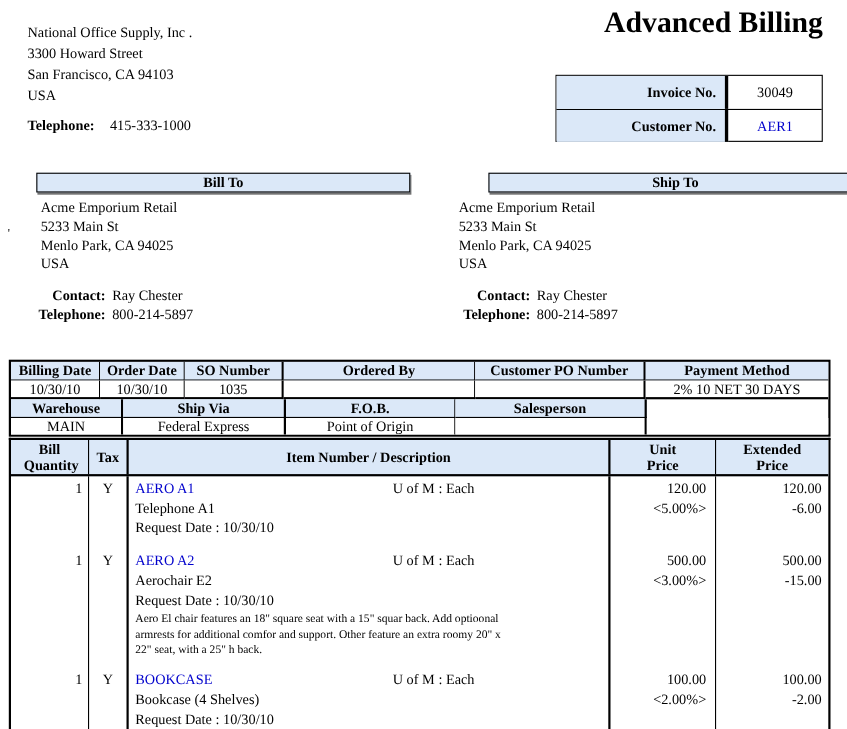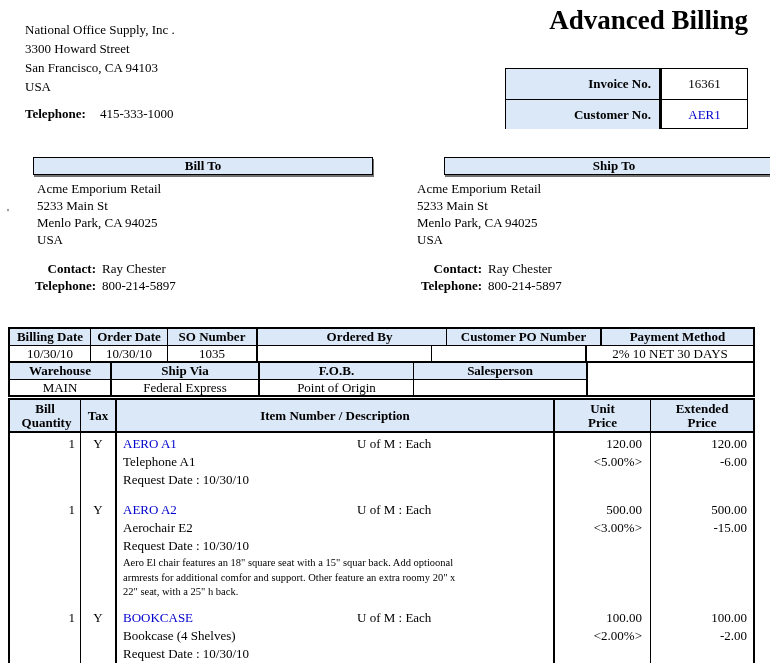--- a/index.html
+++ b/index.html
@@ -83,21 +83,21 @@
   </div>
   <div class="abs phone-row">
     <span class="b">Telephone:</span><span class="val">415-333-1000</span>
   </div>
 
   <div class="abs title">Advanced Billing</div>
 
   <div class="abs invbox">
     <div class="invrow first">
       <div class="invlabel">Invoice No.</div>
-      <div class="invval">16361</div>
+      <div class="invval">30049</div>
     </div>
     <div class="invrow">
       <div class="invlabel">Customer No.</div>
       <div class="invval blue">AER1</div>
     </div>
   </div>
 
   <div class="abs bar" style="left:33px;top:157px;">
     <span>Bill To</span>
   </div>
@@ -133,21 +133,21 @@
   <div class="abs crow" style="left:398px;top:277px;">
     <span class="clabel" style="width:84px;">Telephone:</span>
     <span class="cval">800-214-5897</span>
   </div>
 
   <div class="abs info">
     <div class="irow">
       <div class="icell ihdr bb1 br1" style="width:80px;">Billing Date</div>
       <div class="icell ihdr bb1 br1" style="width:76px;">Order Date</div>
       <div class="icell ihdr bb1 br2" style="width:88px;">SO Number</div>
-      <div class="icell ihdr bb1 br1" style="width:173px;padding-left:15px;">Ordered By</div>
+      <div class="icell ihdr bb1 br1" style="width:173px;">Ordered By</div>
       <div class="icell ihdr bb1 br2" style="width:153px;">Customer PO Number</div>
       <div class="icell ihdr bb1 f1">Payment Method</div>
     </div>
     <div class="irow">
       <div class="icell ival bb2 br1" style="width:80px;">10/30/10</div>
       <div class="icell ival bb2 br1" style="width:76px;">10/30/10</div>
       <div class="icell ival bb2 br2" style="width:88px;">1035</div>
       <div class="icell ival bb2 br1" style="width:173px;"></div>
       <div class="icell ival bb2 br2" style="width:153px;"></div>
       <div class="icell ival bb2 f1">2% 10 NET 30 DAYS</div>

